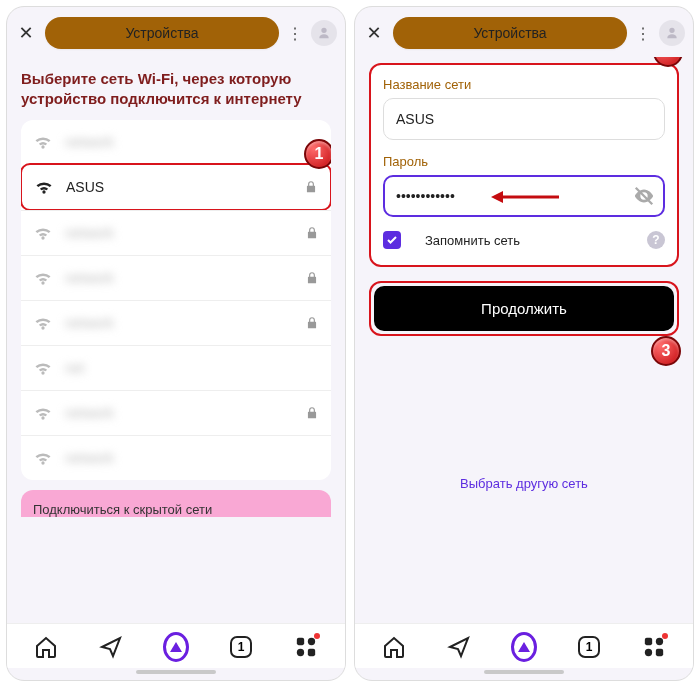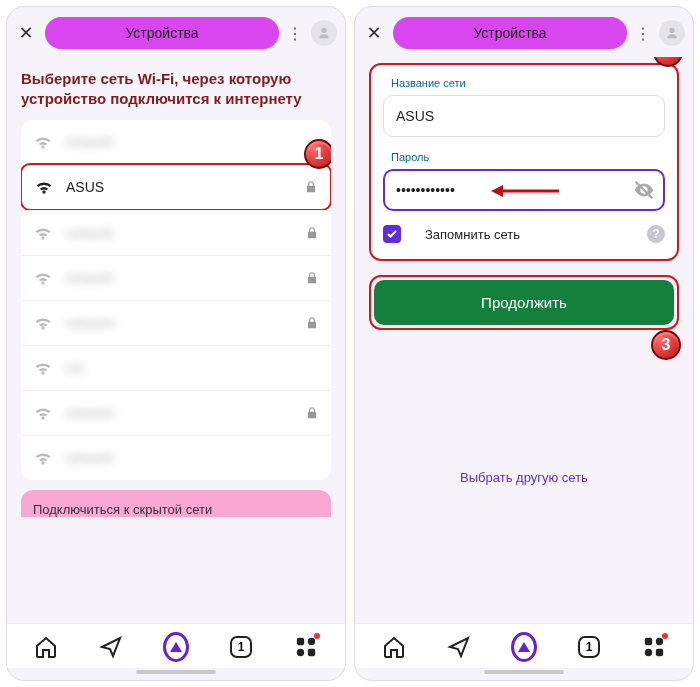--- a/index.html
+++ b/index.html
@@ -1,20 +1,20 @@
 <!DOCTYPE html>
 <html><head>
 <meta charset="utf-8">
 <style>
   * { box-sizing: border-box; margin: 0; padding: 0; }
   body { font-family: -apple-system, Arial, sans-serif; background: #fff; width: 700px; height: 687px; display: flex; gap: 8px; padding: 6px; }
   .phone { flex: 1; background: #f6f4fa; border-radius: 18px; border: 1px solid #ddd; display: flex; flex-direction: column; overflow: hidden; position: relative; }
   .topbar { display: flex; align-items: center; padding: 10px 8px 8px; gap: 8px; }
   .close-x { width: 22px; display: flex; justify-content: center; color: #333; font-size: 18px; }
-  .title-pill { flex: 1; background: #d946ef; border-radius: 20px; padding: 8px 14px; text-align: center; font-size: 14px; color: #222; box-shadow: 0 1px 2px rgba(0,0,0,.05); }
+  .title-pill { flex: 1; background: #a16207; border-radius: 20px; padding: 8px 14px; text-align: center; font-size: 14px; color: #222; box-shadow: 0 1px 2px rgba(0,0,0,.05); }
   .dots { width: 16px; color: #555; font-size: 16px; text-align: center; }
   .avatar { width: 26px; height: 26px; border-radius: 50%; background: #e5e3ea; display: flex; align-items: center; justify-content: center; }
   .avatar svg { width: 16px; height: 16px; fill: #bdb9c6; }
   .content { flex: 1; padding: 6px 14px 0; overflow: hidden; }
   .heading { font-size: 15px; font-weight: 600; color: #7f1d1d; line-height: 1.35; margin: 6px 0 10px; }
   .sub { font-size: 12px; color: #6a4fe0; margin: 0 0 8px 2px; }
   .net-list { background: #fff; border-radius: 12px; overflow: hidden; }
   .net-row { display: flex; align-items: center; padding: 12px 12px; border-top: 1px solid #eee; position: relative; }
   .net-row:first-child { border-top: none; }
   .wifi-ic { width: 20px; height: 20px; margin-right: 12px; }
@@ -26,31 +26,31 @@
   .hidden-link { font-size: 13px; color: #333; padding: 12px 12px 0; background: #f9a8d4; border-radius: 12px 12px 0 0; margin-top: 10px; }
   .bottombar { display: flex; justify-content: space-around; align-items: center; padding: 10px 6px 8px; background: #fff; border-top: 1px solid #eee; }
   .bicon { width: 26px; height: 26px; display: flex; align-items: center; justify-content: center; position: relative; }
   .counter-box { border: 2px solid #222; border-radius: 7px; width: 22px; height: 22px; font-size: 12px; font-weight: 600; display: flex; align-items: center; justify-content: center; }
   .alice { width: 30px; height: 30px; border: 3px solid #6a1fe0; border-radius: 50%; position: relative; }
   .alice::after { content: ""; position: absolute; left: 50%; top: 50%; transform: translate(-50%,-50%); border-left: 6px solid transparent; border-right: 6px solid transparent; border-bottom: 10px solid #6a1fe0; }
   .reddot { width: 6px; height: 6px; background: #e33; border-radius: 50%; position: absolute; top: -1px; right: -1px; }
   .navhandle { height: 4px; width: 80px; background: #c9c9c9; border-radius: 2px; margin: 2px auto 6px; }
   
   .form-box { background: #fff; border-radius: 12px; padding: 12px; border: 2.5px solid #d8141c; position: relative; }
-  .flabel { font-size: 11px; color: #0369a1; margin: 0 0 6px 8px; }
+  .flabel { font-size: 13px; color: #a16207; margin: 0 0 6px 0; }
   .finput { width: 100%; border: 1px solid #ddd; border-radius: 10px; padding: 12px 12px; font-size: 14px; color: #222; margin-bottom: 14px; }
   .finput.focus { border: 2px solid #5d2de0; padding: 11px 40px 11px 11px; }
   .pw-wrap { position: relative; }
   .eye { position: absolute; right: 10px; top: 10px; }
   .arrow-ann { position: absolute; left: 108px; top: 12px; }
   .checkrow { display: flex; align-items: center; gap: 24px; font-size: 13px; color: #222; margin-bottom: 4px; }
   .checkbox { width: 18px; height: 18px; background: #5d2de0; border-radius: 4px; display: flex; align-items: center; justify-content: center; }
   .help-ic { margin-left: auto; width: 18px; height: 18px; border-radius: 50%; background: #c9c6d4; color: #fff; font-size: 12px; font-weight: 700; display: flex; align-items: center; justify-content: center; }
   .cta-wrap { border: 2.5px solid #d8141c; border-radius: 12px; padding: 3px; margin-top: 14px; position: relative; }
-  .cta { width: 100%; background: #15803d; color: #fff; border: none; border-radius: 10px; padding: 14px 0; font-size: 15px; font-weight: 500; }
+  .cta { width: 100%; background: #000000; color: #fff; border: none; border-radius: 10px; padding: 14px 0; font-size: 15px; font-weight: 500; }
   .alt-link { text-align: center; font-size: 13px; color: #5d2de0; margin-top: 140px; }
 </style>
 </head>
 <body>
 
 <div class="phone">
   <div class="topbar">
     <div class="close-x">✕</div>
     <div class="title-pill">Устройства</div>
     <div class="dots">⋮</div>

